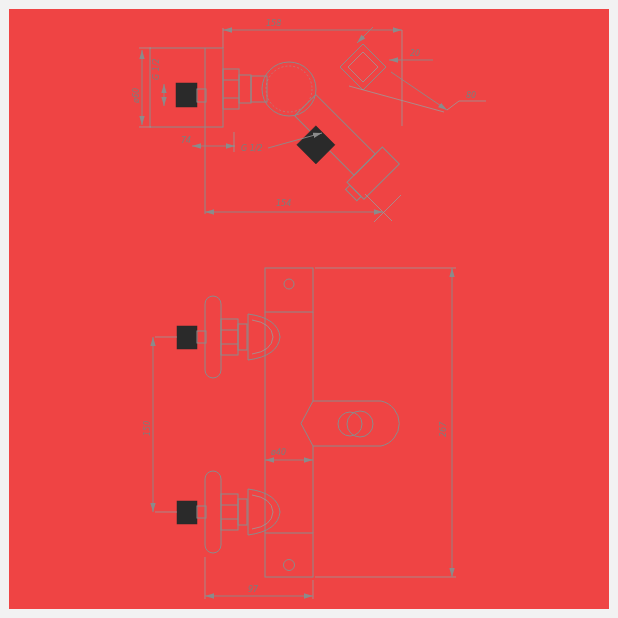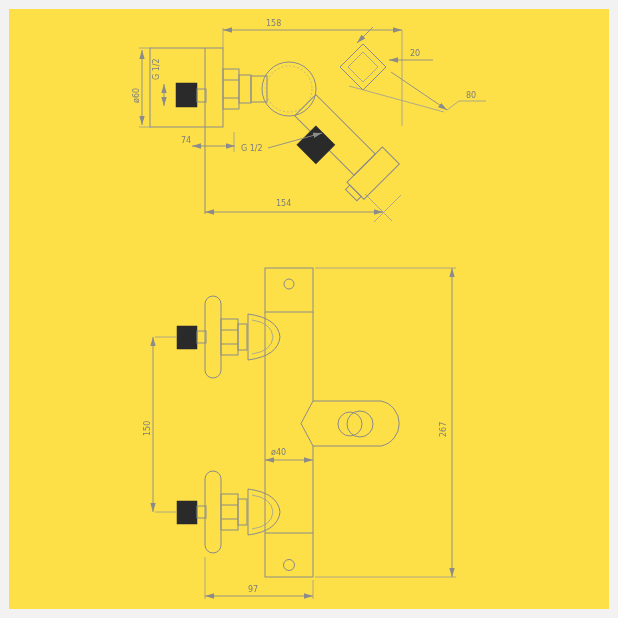--- a/index.html
+++ b/index.html
@@ -2,22 +2,23 @@
 <html><head>
 <meta charset="utf-8">
 <style>
   html,body { margin:0; padding:0; }
   body {
     width:618px; height:618px; background:#ffffff;
     font-family:"DejaVu Sans", sans-serif;
   }
   .canvas {
     position:relative; width:618px; height:618px;
-    background:#fde047;
+    background:#ef4444;
     box-shadow: inset 0 0 0 9px #f2f2f2; 
+    font-style: italic;
   }
   svg { display:block; }
   .ln   { fill:none; stroke:#8b8b8b; stroke-width:1; }
   .thin { fill:none; stroke:#9a9a9a; stroke-width:0.8; }
   .dim  { fill:none; stroke:#8b8b8b; stroke-width:0.9; }
   .dk   { fill:#2a2a2a; stroke:#2a2a2a; stroke-width:0.5; }
   .txt  { fill:#7d7d7d; font-size:8px; font-family:"DejaVu Sans", sans-serif; }
 </style>
 </head>
 <body>

